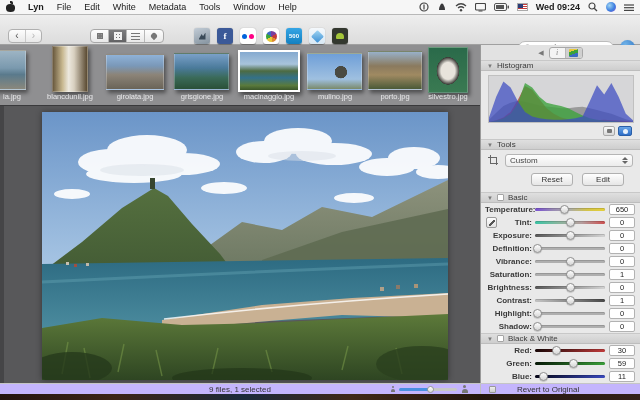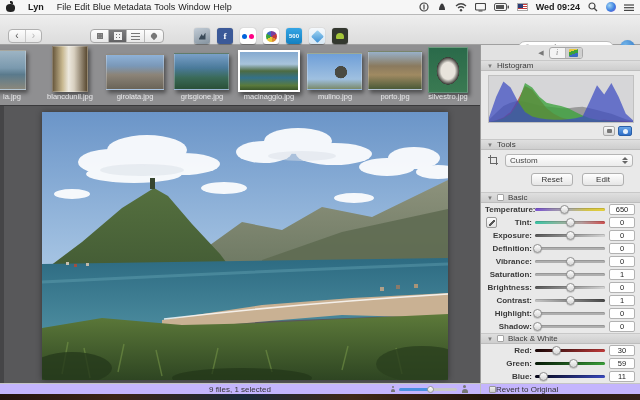--- a/index.html
+++ b/index.html
@@ -149,39 +149,39 @@
   .zoom-ctl { position:absolute; right:12px; top:1px; display:flex; align-items:center; gap:4px; }
   .person-s { width:5px; height:6px; position:relative; }
   .person-s:before { content:""; position:absolute; left:1.5px; top:0; width:2px; height:2px; border-radius:50%; background:#777; }
   .person-s:after { content:""; position:absolute; left:0.5px; top:2.5px; width:4px; height:3px; border-radius:2px 2px 0 0; background:#777; }
   .person-l { width:7px; height:8px; position:relative; }
   .person-l:before { content:""; position:absolute; left:2px; top:0; width:3px; height:3px; border-radius:50%; background:#777; }
   .person-l:after { content:""; position:absolute; left:0.5px; top:3.5px; width:6px; height:4px; border-radius:3px 3px 0 0; background:#777; }
   .zoom-track { width:58px; height:3px; border-radius:2px; background:#c8c8c8; position:relative; }
   .zoom-fill { position:absolute; left:0; top:0; height:3px; width:55%; background:#4a90e2; border-radius:2px; }
   .zoom-knob { position:absolute; left:55%; top:-2px; width:7px; height:7px; margin-left:-3.5px; border-radius:50%; background:linear-gradient(180deg,#fff,#d8d8d8); border:1px solid #999; }
-  .sb-right { position:absolute; left:480px; top:0; width:160px; height:11px; border-left:1px solid #c0c0c0; display:flex; align-items:center; gap:0; padding-left:8px; }
+  .sb-right { position:absolute; left:480px; top:0; width:160px; height:11px; border-left:1px solid #c0c0c0; display:flex; align-items:center; gap:21px; padding-left:8px; }
   .revert-ic { width:7px; height:7px; border:1px solid #999; border-radius:1px; background:linear-gradient(180deg,#eee,#ccc); }
 
   
   .desktop { position:absolute; left:0; top:394px; width:640px; height:6px; background:linear-gradient(90deg,#241410 0%,#3c2417 18%,#1c2a3a 38%,#402818 55%,#24160e 75%,#32201a 100%); }
 </style>
 </head>
 <body>
 
 <div id="screen">
 
   <div class="menubar">
     <div class="mb-left">
       <span class="apple"></span>
       <span class="mb-item mb-app">Lyn</span>
-      <span id="menu-items" style="display:flex;gap:3px;">
+      <span id="menu-items" style="display:flex;gap:13px;">
           <span class="mb-item">File</span>
           <span class="mb-item">Edit</span>
-          <span class="mb-item">Blue</span>
+          <span class="mb-item">White</span>
           <span class="mb-item">Metadata</span>
           <span class="mb-item">Tools</span>
           <span class="mb-item">Window</span>
           <span class="mb-item">Help</span>
         </span>
     </div>
     <div class="mb-right">
       <span class="mi">
         <svg width="10" height="10">
             <circle cx="5" cy="5" r="4" fill="none" stroke="#444" stroke-width="1.2"></circle>

